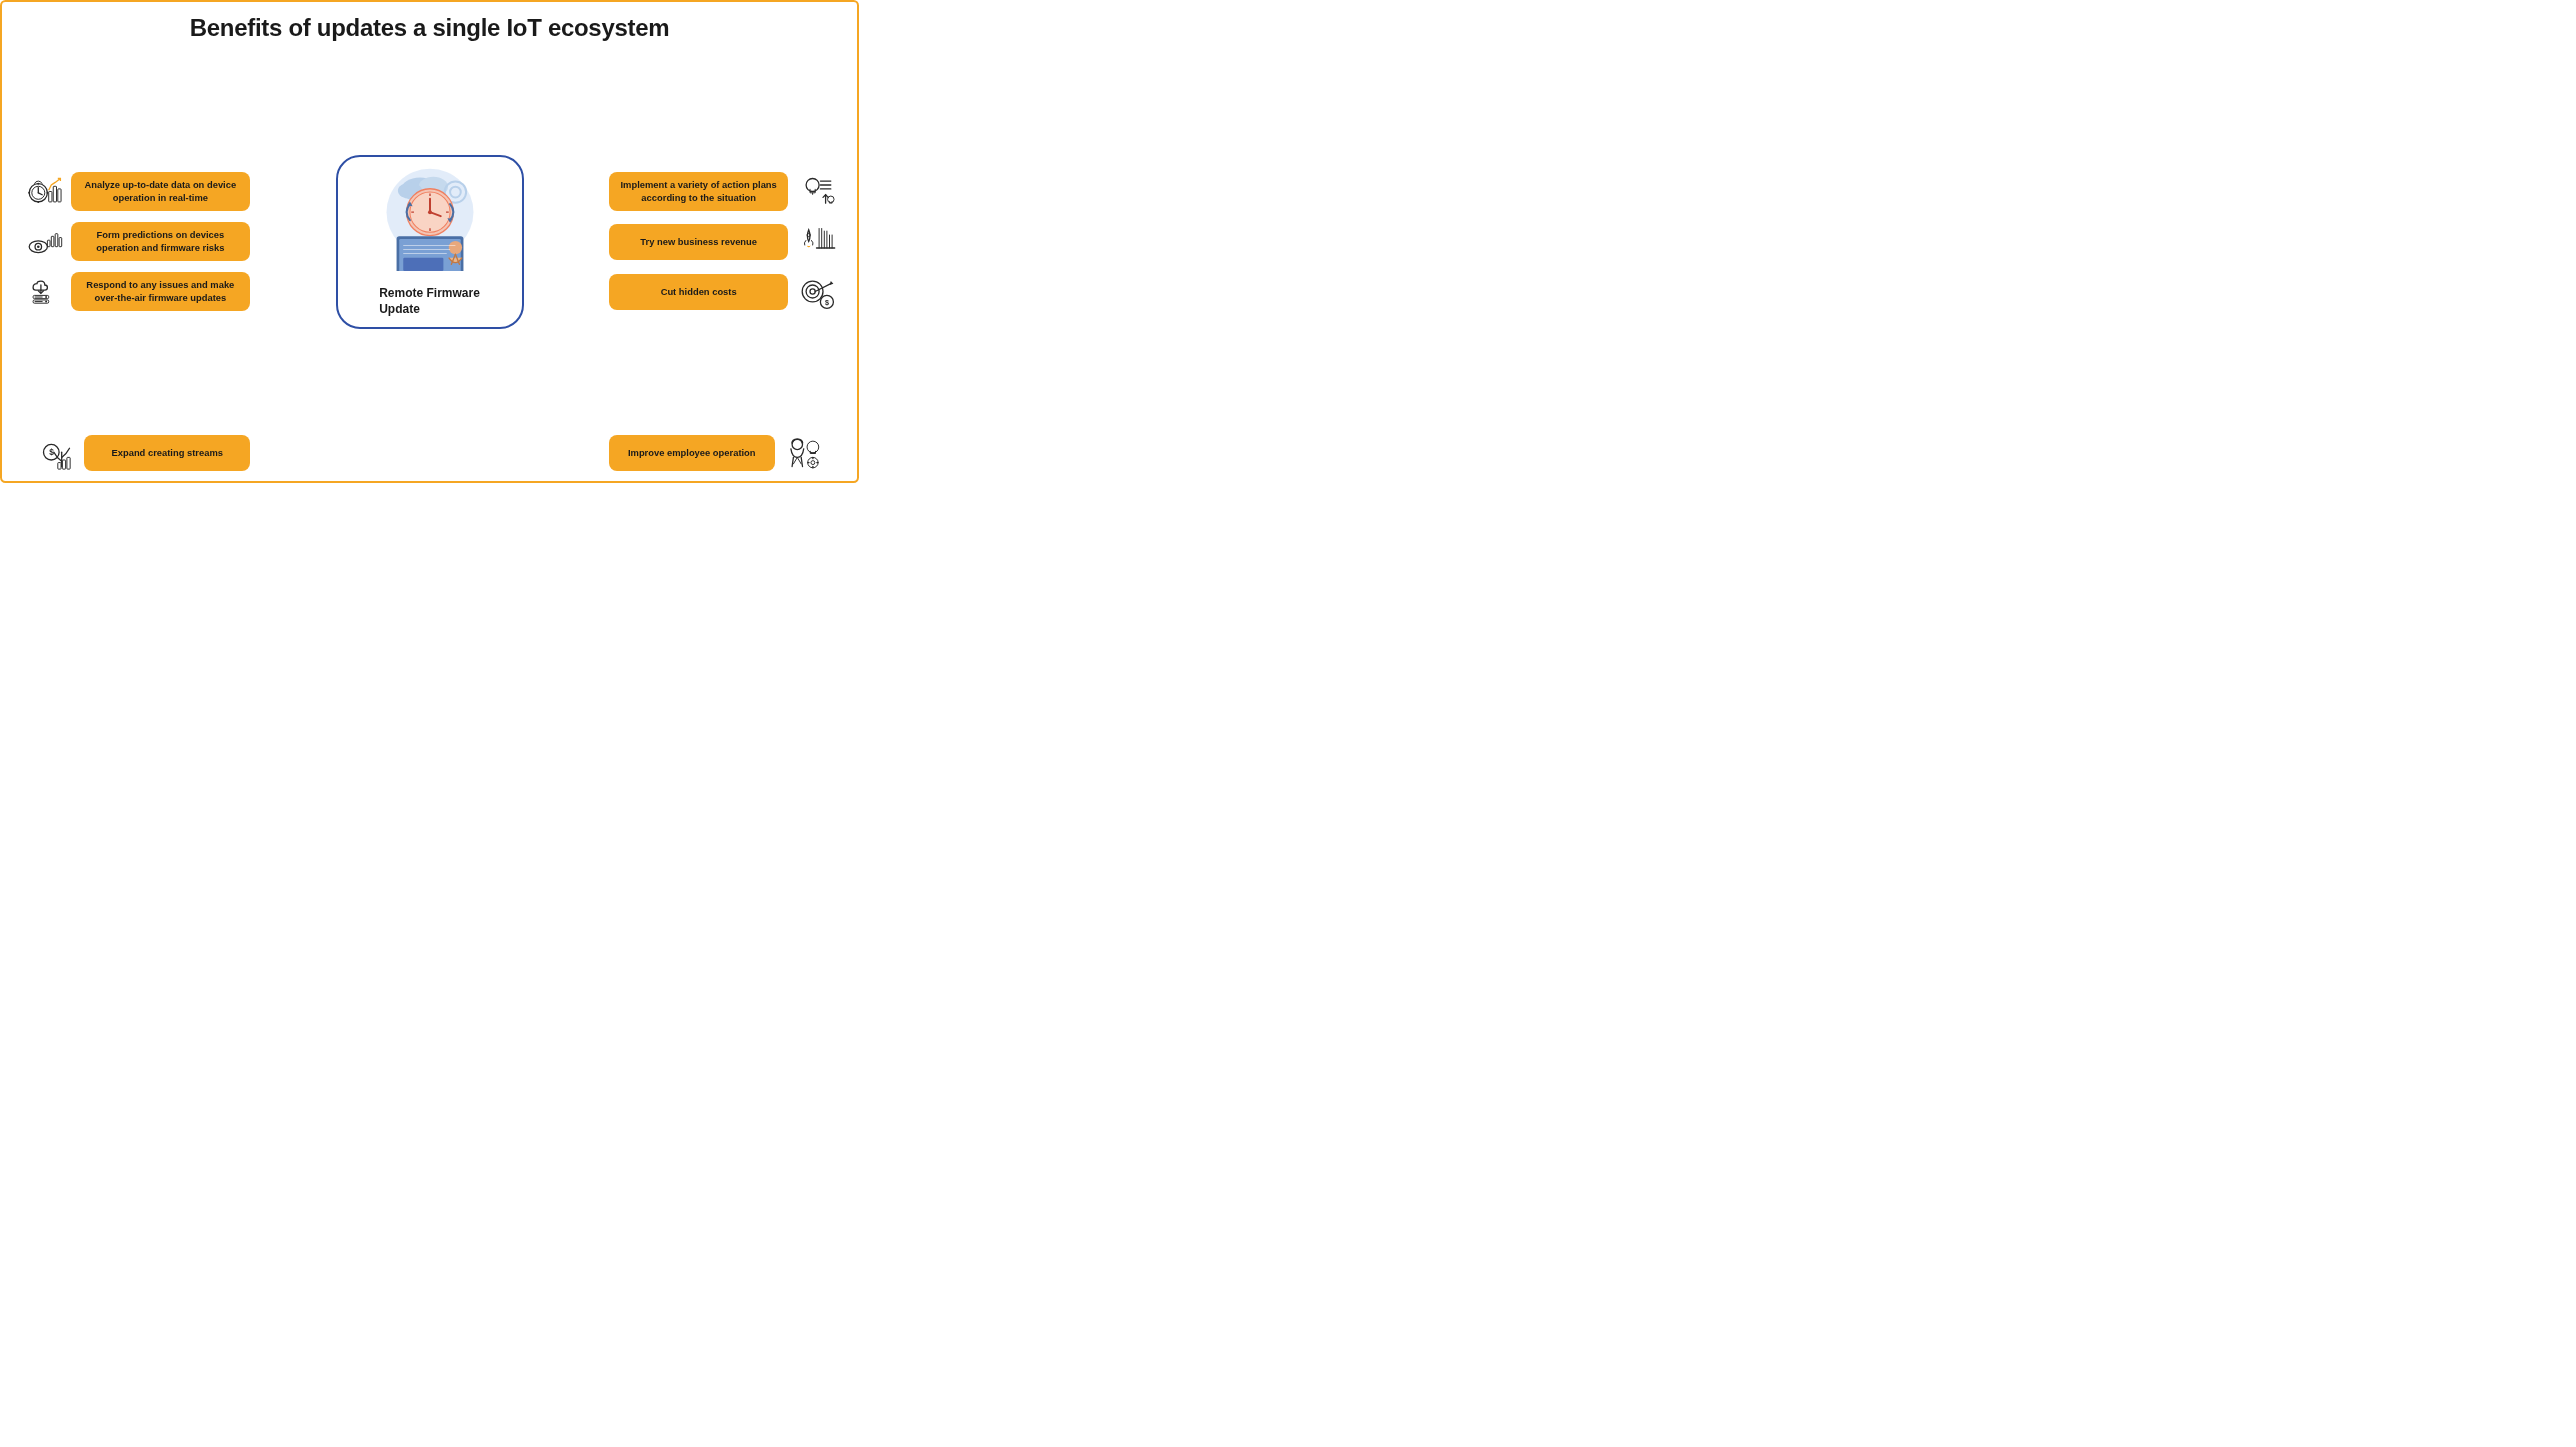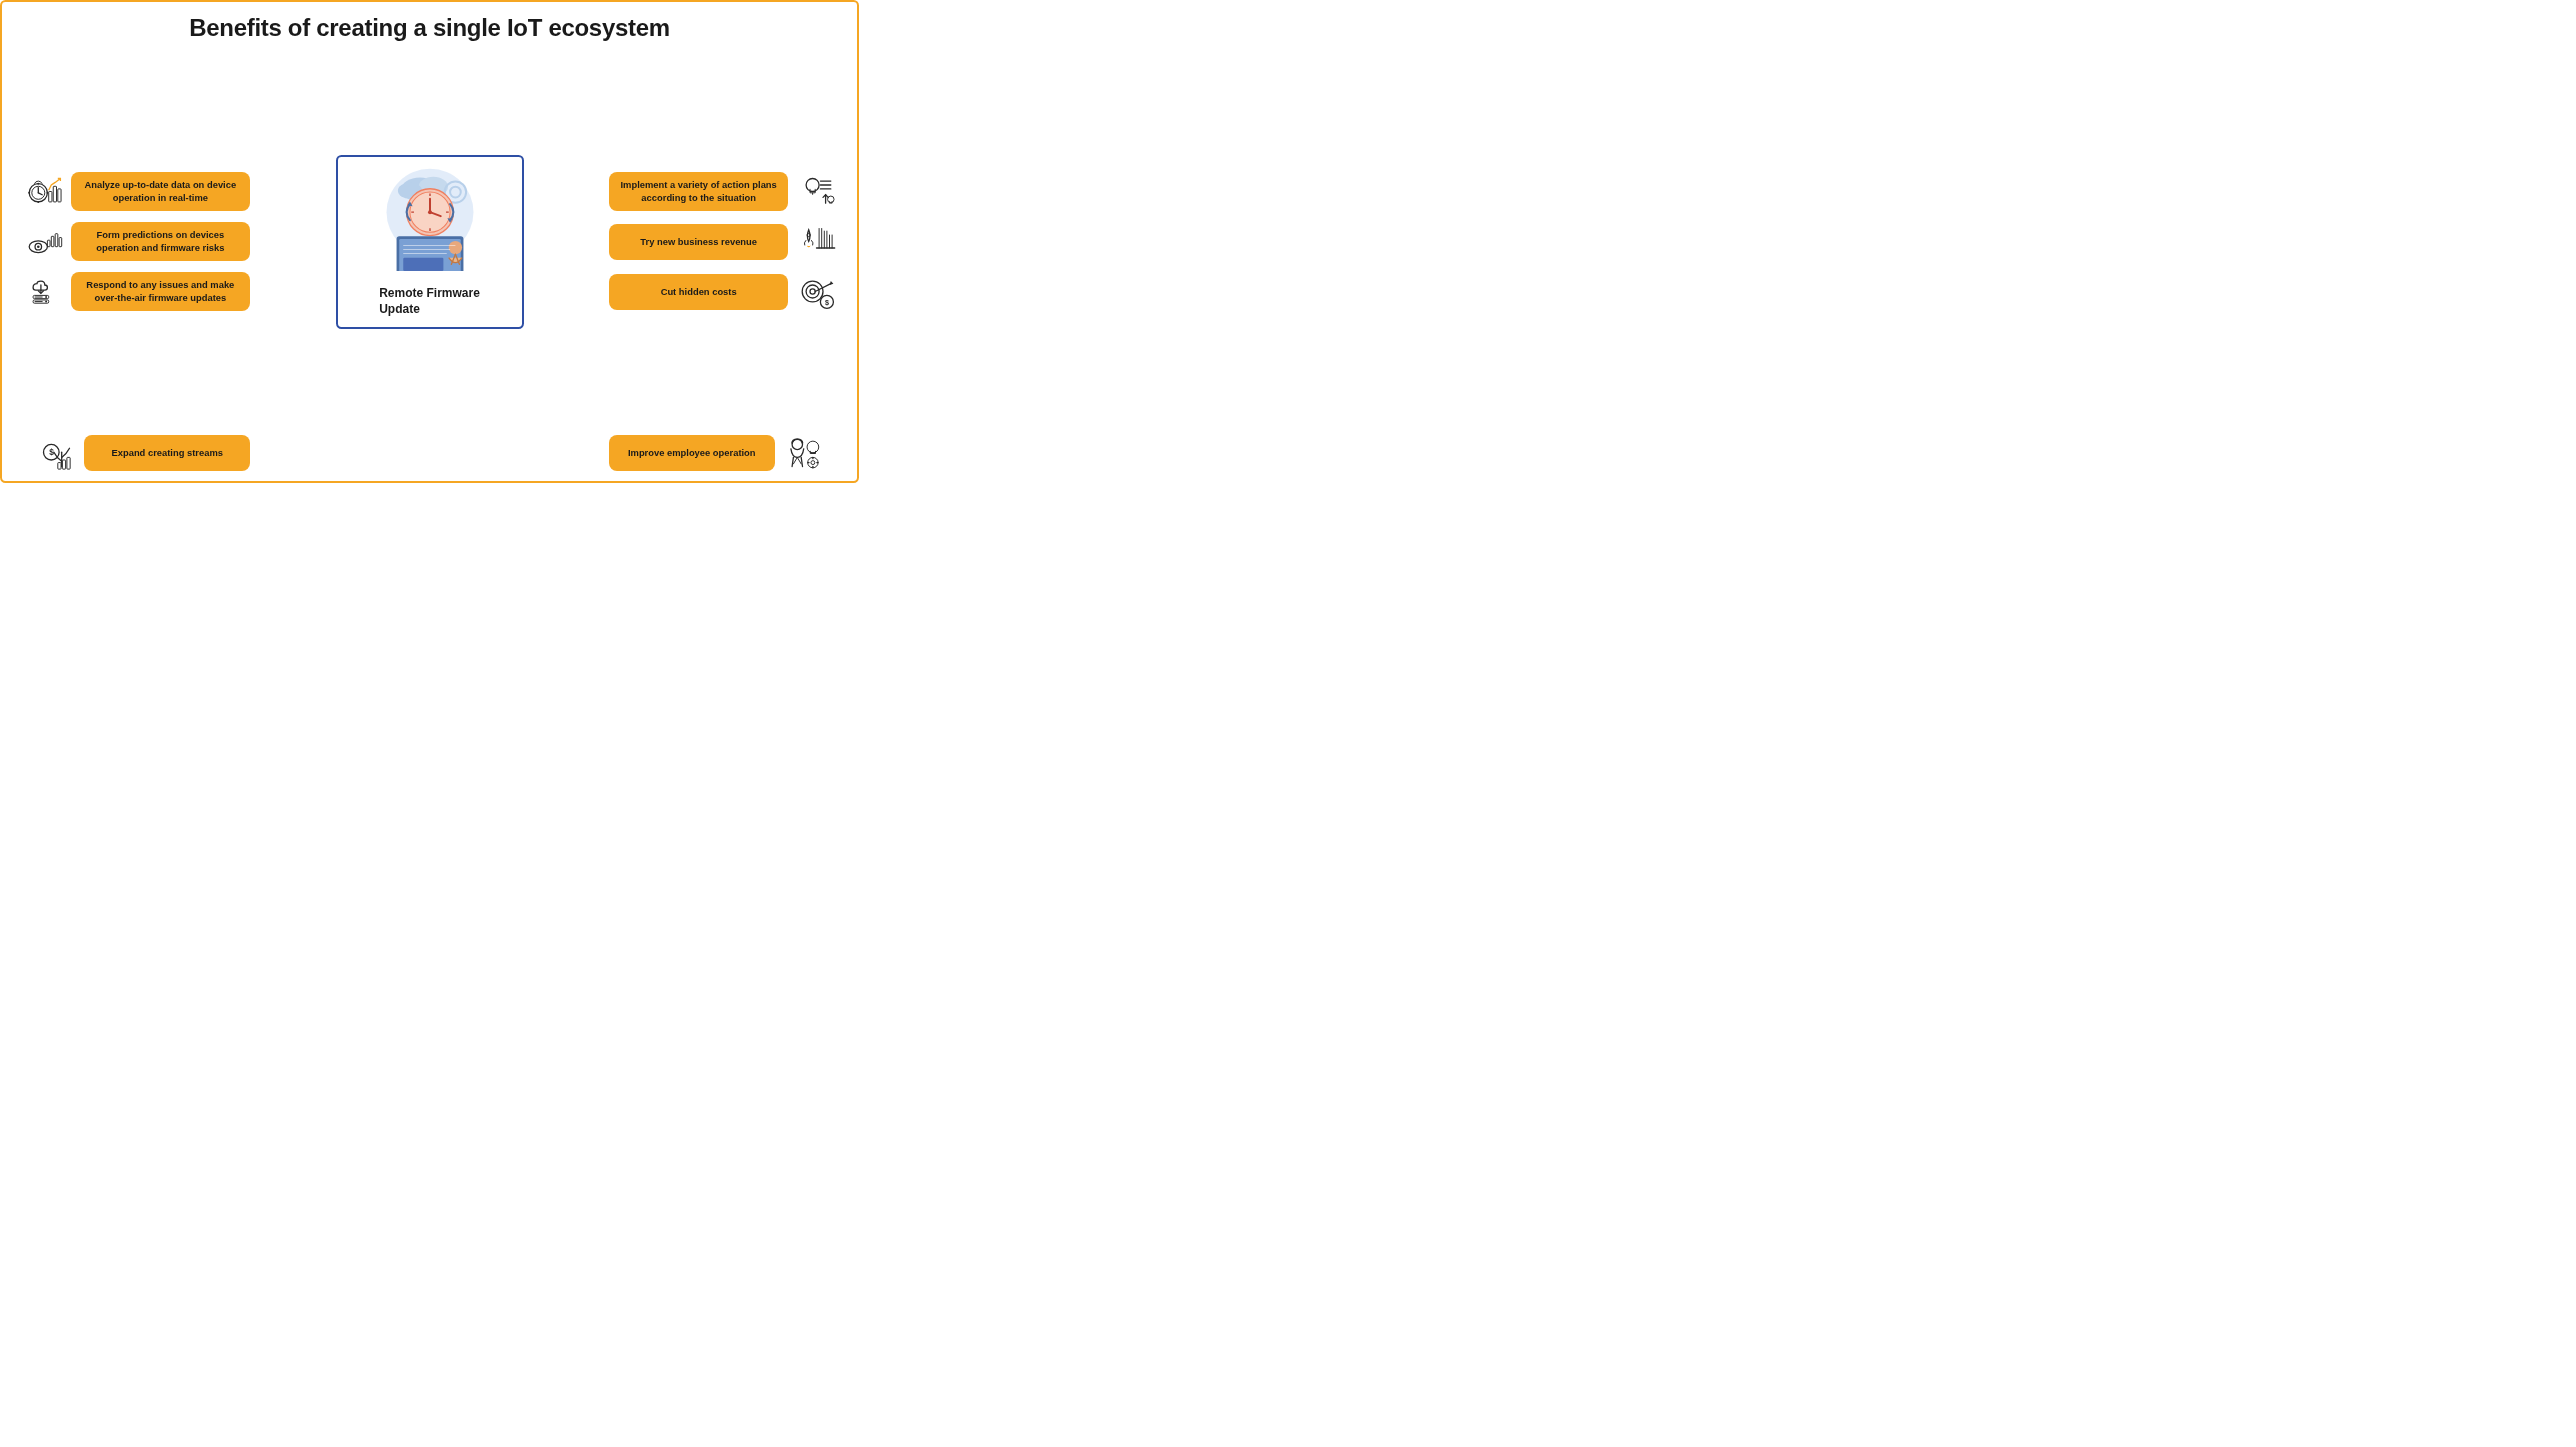--- a/index.html
+++ b/index.html
@@ -158,21 +158,21 @@
     
     .bottom-center-spacer {
       width: 188px;
     }
   </style>
 </head>
 <body>
 
 <div class="page-wrapper">
 
-  <h1 class="main-title">Benefits of creating a single IoT ecosystem</h1>
+  <h1 class="main-title">Benefits of updates a single IoT ecosystem</h1>
 
   <div class="content-area">
 
     <div class="left-column">
 
       <div class="item-row">
         <div class="icon-circle">
           <svg viewBox="0 0 60 60" fill="none" xmlns="http://www.w3.org/2000/svg">
 
             <circle cx="22" cy="32" r="14" stroke="#2a2a2a" stroke-width="2" fill="none"></circle>
@@ -260,21 +260,21 @@
 
           <line x1="185" y1="145" x2="240" y2="145" stroke="#2e4fa5" stroke-width="8" marker-end="url(#arrowBlue)" stroke-linecap="round"></line>
 
           <line x1="110" y1="200" x2="60" y2="240" stroke="#2e4fa5" stroke-width="8" marker-end="url(#arrowBlue)" stroke-linecap="round"></line>
 
           <line x1="170" y1="200" x2="220" y2="240" stroke="#2e4fa5" stroke-width="8" marker-end="url(#arrowBlue)" stroke-linecap="round"></line>
 
           <line x1="140" y1="215" x2="140" y2="260" stroke="#2e4fa5" stroke-width="8" marker-end="url(#arrowBlue)" stroke-linecap="round"></line>
         </svg>
 
-        <div class="center-box" style="position:relative;z-index:3;">
+        <div class="center-box" style="position:relative;z-index:3;border-radius:24px;">
 
           <div style="position:absolute;top:6.7px;left:50%;transform:translateX(-50%);width:148px;height:107px;">
             <svg viewBox="0 0 220 160" xmlns="http://www.w3.org/2000/svg" width="148" height="107">
 
               <circle cx="110" cy="72" r="65" fill="#d6e4f7" opacity="0.7"></circle>
 
               <ellipse cx="95" cy="38" rx="28" ry="18" fill="#b8d0ea"></ellipse>
               <ellipse cx="115" cy="34" rx="22" ry="15" fill="#c5d9ed"></ellipse>
               <ellipse cx="80" cy="40" rx="18" ry="12" fill="#b8d0ea"></ellipse>
 

